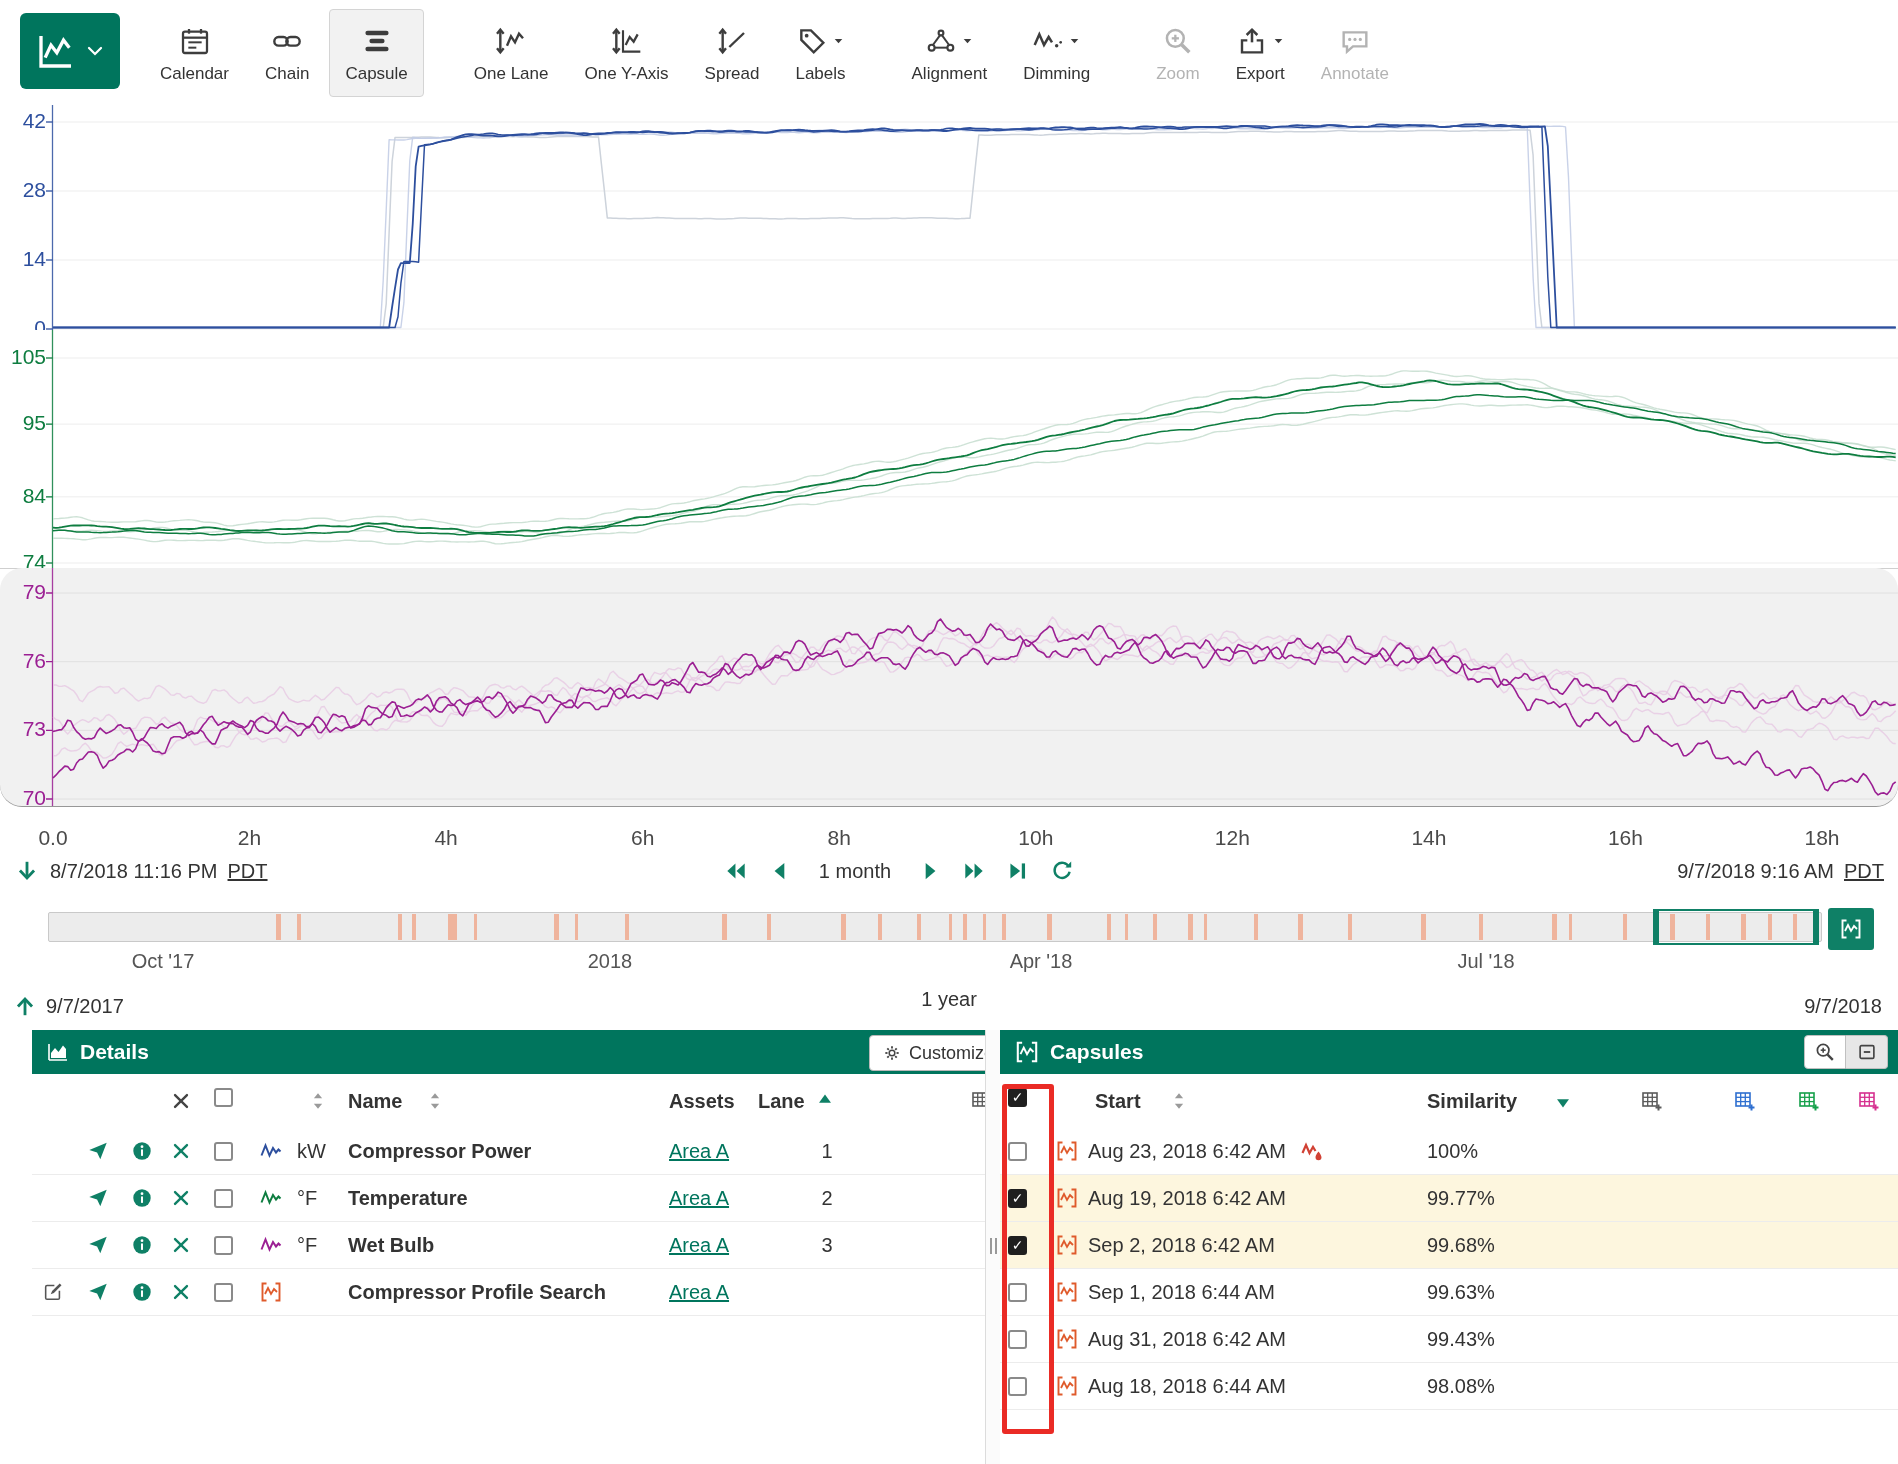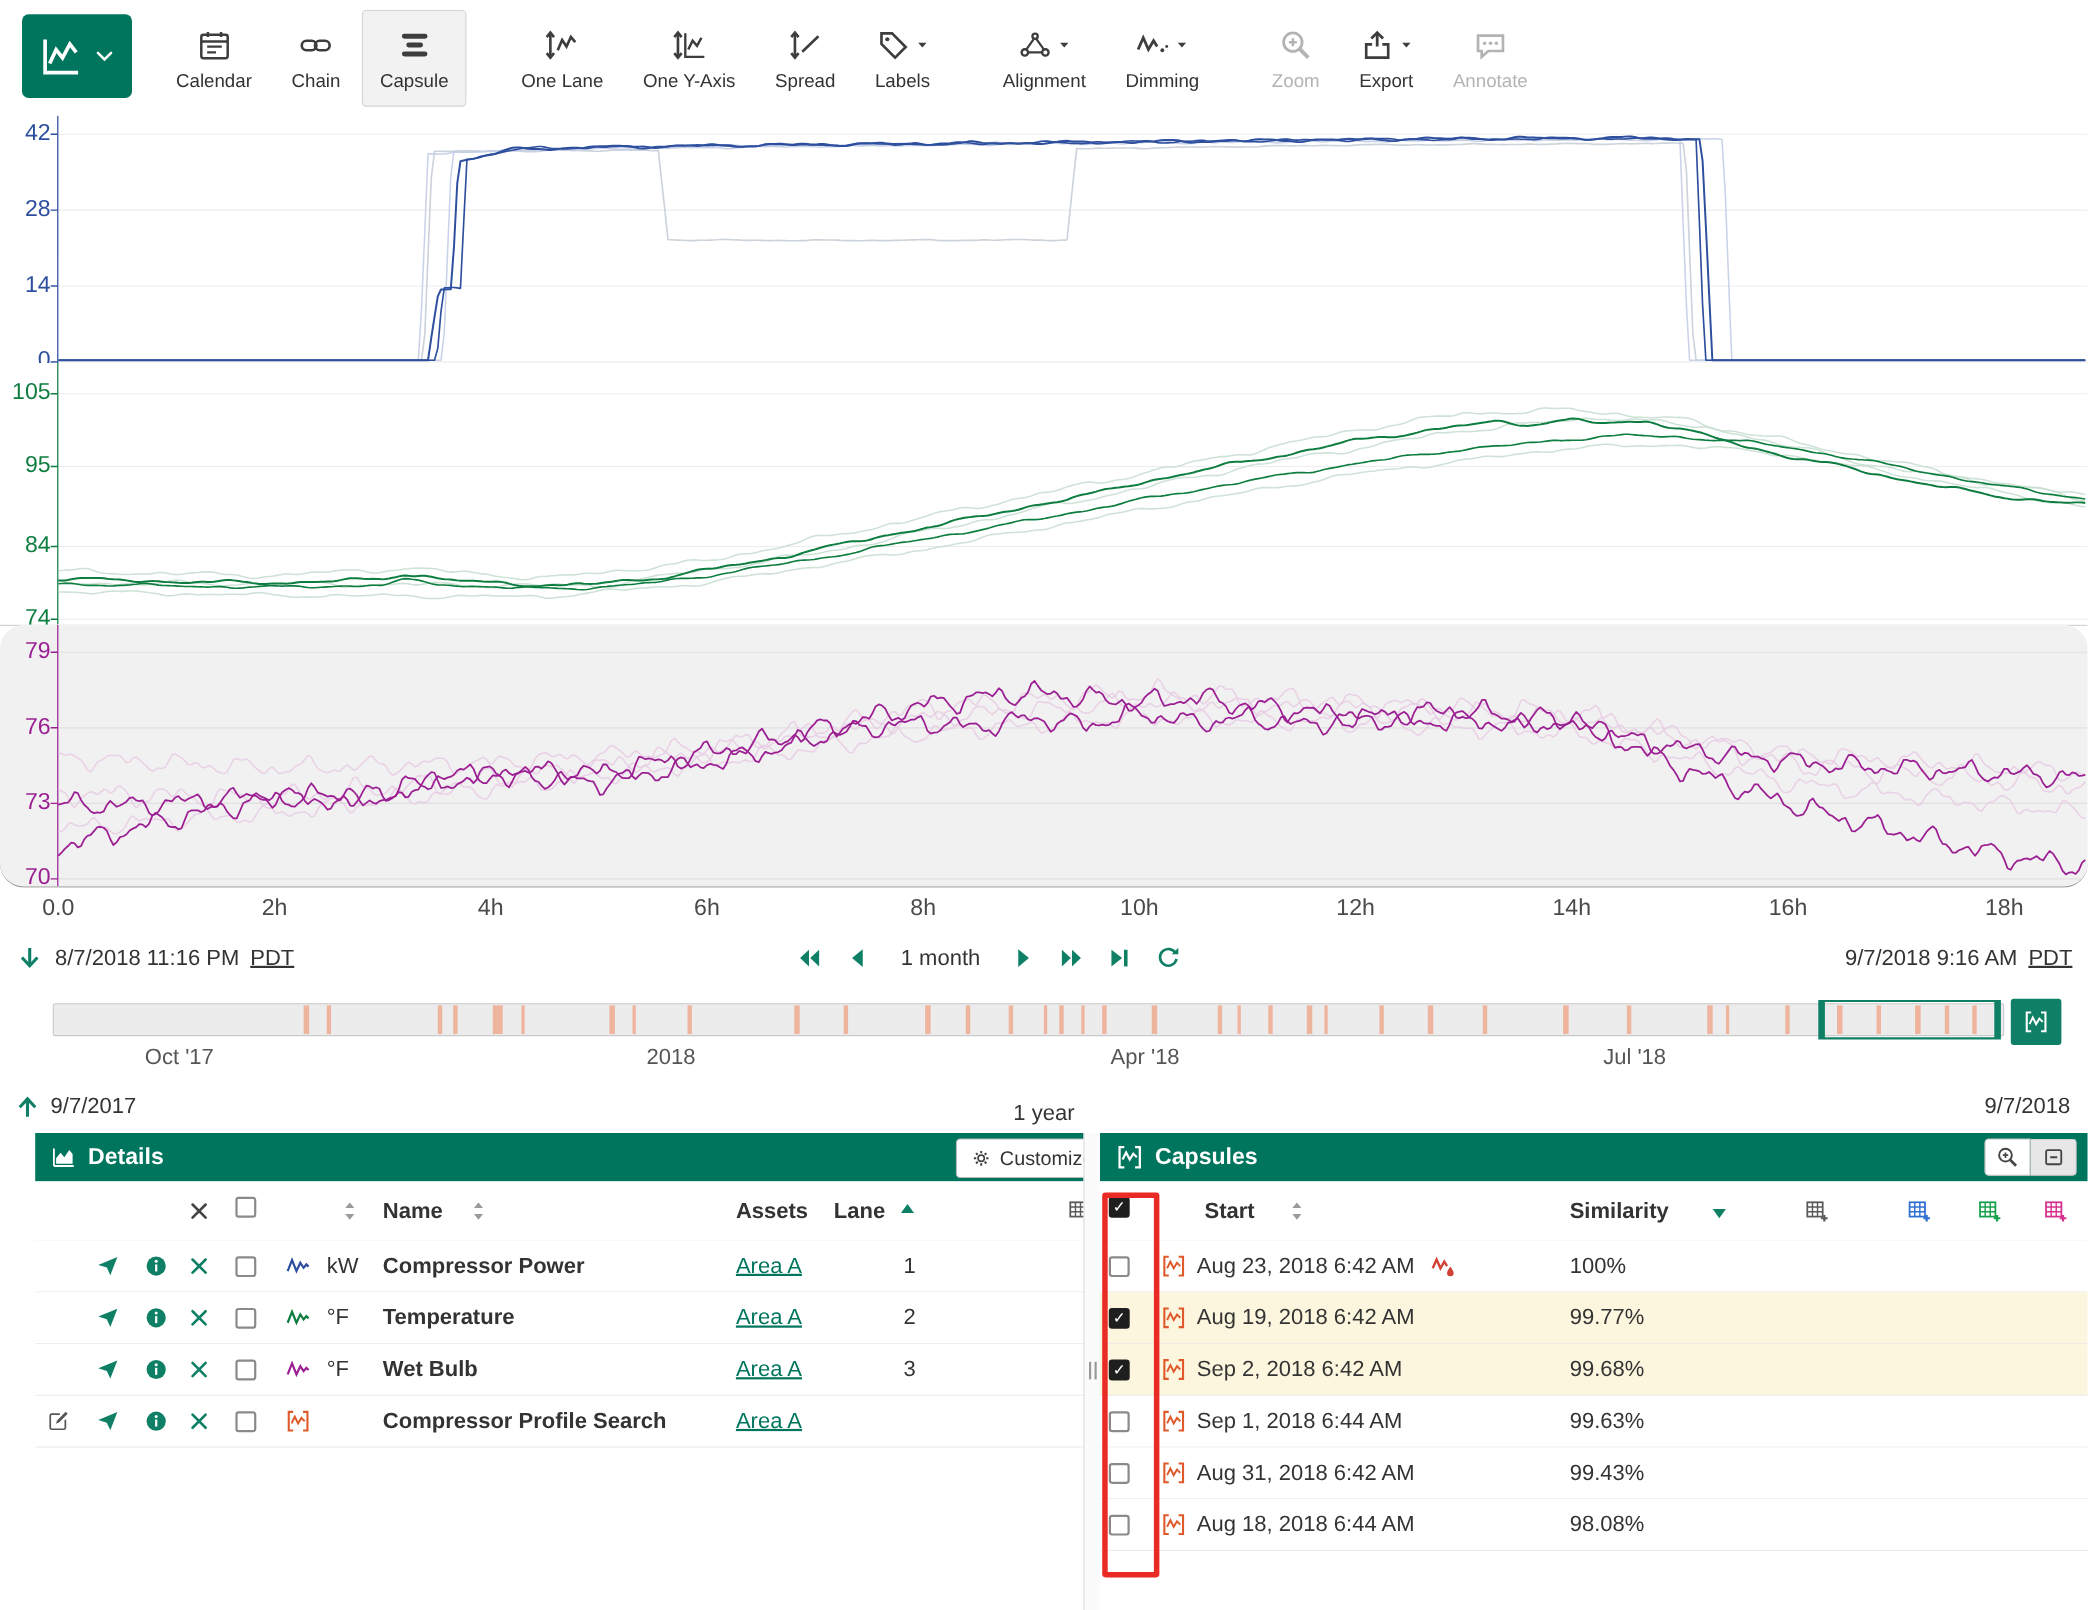--- a/index.html
+++ b/index.html
@@ -19,21 +19,21 @@
   .tool-btn .lbl{font-size:17px;color:#333;margin-top:4px;white-space:nowrap;}
   .tool-btn.disabled .lbl{color:#b3b3b3;}
 
   
   .lane{position:absolute;left:0;right:0;overflow:hidden;}
   #lane1{top:105px;height:225px;background:#fff;border-bottom:1px solid #cfcfcf;}
   #lane2{top:330px;height:238px;background:#fff;border-bottom:1px solid #cfcfcf;}
   #lane3{top:568px;height:238px;background:#f1f1f1;border-bottom:1px solid #979797;border-radius:22px;}
   .tick{position:absolute;left:0;width:46px;text-align:right;font-size:21px;}
   .xaxis{position:absolute;top:806px;left:0;right:0;height:42px;}
-  .xlabel{position:absolute;top:8px;font-size:21px;color:#4a4a4a;transform:translateX(-50%);}
+  .xlabel{position:absolute;top:20px;font-size:21px;color:#4a4a4a;transform:translateX(-50%);}
 
   
   .daterow{position:absolute;top:848px;left:0;right:0;height:46px;font-size:20px;color:#333;}
   .dr-left{position:absolute;left:14px;top:0;height:46px;display:flex;align-items:center;gap:10px;}
   .dr-right{position:absolute;right:14px;top:0;height:46px;display:flex;align-items:center;gap:10px;}
   .nav-center{position:absolute;left:0;right:100px;top:0;height:46px;display:flex;align-items:center;justify-content:center;gap:18px;}
   .tzlink{text-decoration:underline;cursor:pointer;}
   .navlabel{font-size:20px;color:#333;margin:0 8px;}
 
   
@@ -41,21 +41,21 @@
            border:1px solid #c9c9c9;border-radius:2px;}
   .tb-mark{position:absolute;top:1px;bottom:1px;background:#efb49d;}
   .tb-sel{position:absolute;top:-4px;bottom:-4px;border-top:2px solid #0f8066;border-bottom:2px solid #0f8066;
           border-left:6px solid #0f8066;border-right:6px solid #0f8066;}
   .tb-btn{position:absolute;top:908px;left:1828px;width:42px;height:38px;border:2px solid #0f8066;
           background:#0f8066;border-radius:3px;display:flex;align-items:center;justify-content:center;cursor:pointer;}
   .tb-labels{position:absolute;top:950px;left:0;right:0;height:30px;}
   .tb-label{position:absolute;top:0;font-size:20px;color:#555;transform:translateX(-50%);}
   .rangerow{position:absolute;top:988px;left:0;right:0;height:36px;font-size:20px;color:#333;}
   .rr-left{position:absolute;left:12px;top:0;display:flex;align-items:center;gap:8px;height:36px;}
-  .rr-center{position:absolute;left:0;right:0;top:0;height:36px;display:flex;align-items:flex-end;justify-content:center;}
+  .rr-center{position:absolute;left:0;right:0;top:0;height:36px;display:flex;align-items:flex-start;justify-content:center;}
   .rr-right{position:absolute;right:16px;top:0;height:36px;display:flex;align-items:center;}
 
   
   .panels{position:absolute;top:1030px;left:0;right:0;bottom:0;}
   .panel{position:absolute;top:0;bottom:0;background:#fff;}
   .details{left:0;width:985px;margin-left:32px;}
   .capsules{left:1000px;right:0;}
   .splitter{position:absolute;left:985px;width:19px;top:0;bottom:0;background:#fbfbfb;
             border-left:1px solid #dcdcdc;border-right:1px solid #dcdcdc;}
   .split-handle{position:absolute;top:208px;left:4px;display:flex;gap:3px;}

